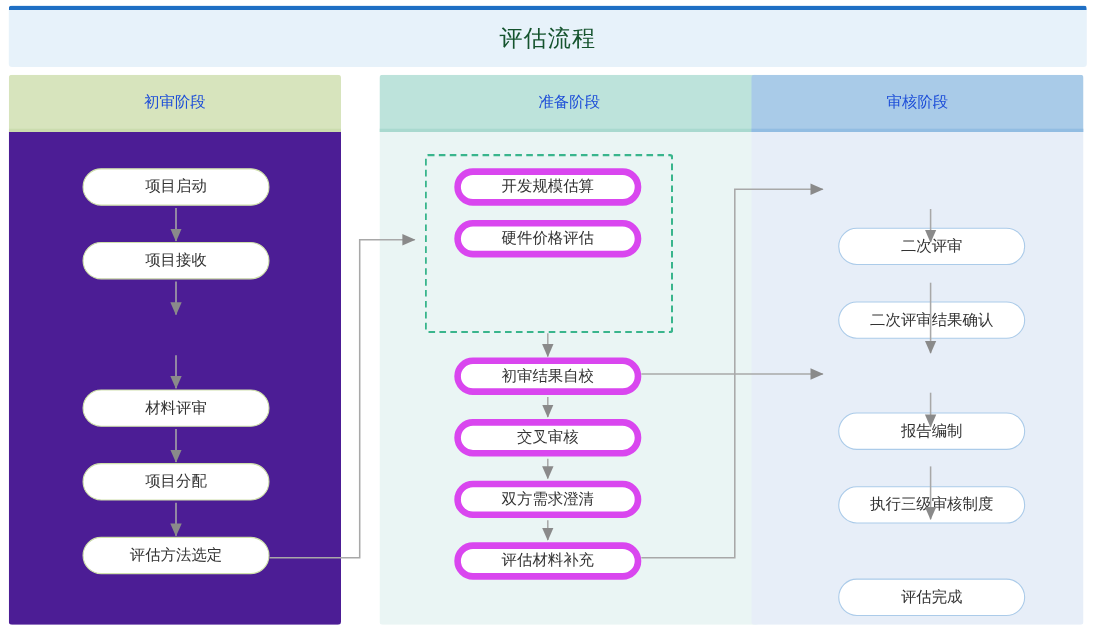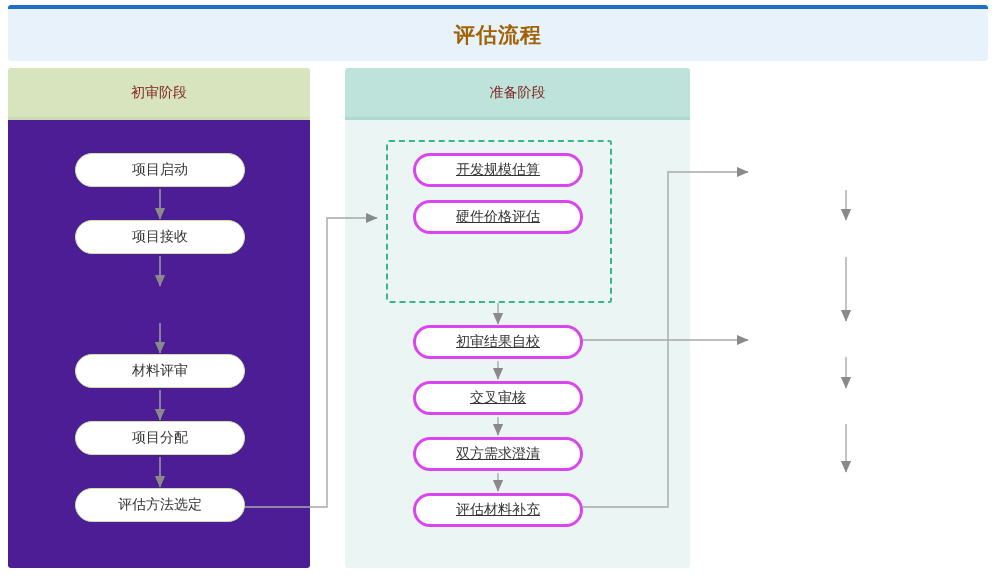--- a/index.html
+++ b/index.html
@@ -14,28 +14,28 @@
   
   .header{
     position:absolute;left:8px;top:5px;width:980px;height:56px;
     background:#e7f2fa;
     border-top:4px solid #1f6fc4;
     border-radius:3px;
     box-sizing:border-box;
     display:flex;align-items:center;justify-content:center;
   }
   .header-title{
-    font-size:21px;font-weight:bold;color:#a16207;letter-spacing:1px;
+    font-size:21px;font-weight:normal;color:#14532d;letter-spacing:1px;
   }
 
   
   .lane{position:absolute;top:68px;height:500px;border-radius:3px;overflow:hidden;}
   .lane-head{
     height:52px;display:flex;align-items:center;justify-content:center;
-    font-size:14px;color:#7f1d1d;box-sizing:border-box;
+    font-size:14px;color:#1d4ed8;box-sizing:border-box;
   }
   .lane-body{position:relative;height:448px;}
 
   .lane-1{left:8px;width:302px;}
   .lane-1 .lane-head{background:#d7e4bd;border-bottom:3px solid #cbdcae;}
   .lane-1 .lane-body{background:#4c1d95;}
 
   .lane-2{left:345px;width:345px;}
   .lane-2 .lane-head{background:#bde3db;border-bottom:3px solid #a9d9cf;}
   .lane-2 .lane-body{background:#eaf5f4;}
@@ -46,21 +46,21 @@
 
   
   .node{
     position:absolute;height:34px;width:170px;
     background:#ffffff;border-radius:17px;
     display:flex;align-items:center;justify-content:center;
     font-size:14px;color:#333333;
     box-sizing:border-box;white-space:nowrap;
   }
   .n-green{border:1px solid #cfe0ab;}
-  .n-teal {border:3px solid #d946ef;text-decoration:underline;}
+  .n-teal {border:6px solid #d946ef;}
   .n-blue {border:1px solid #abcbe9;}
 
   
   .dash-group{
     position:absolute;left:386px;top:140px;width:226px;height:163px;
     border:2px dashed #39b58c;border-radius:3px;box-sizing:border-box;
   }
 
   
   .wires{position:absolute;left:0;top:0;width:996px;height:576px;pointer-events:none;}
@@ -91,20 +91,30 @@
       <div class="node n-teal" style="left:68px;top:33px;">开发规模估算</div>
       <div class="node n-teal" style="left:68px;top:80px;">硬件价格评估</div>
 
       <div class="node n-teal" style="left:68px;top:205px;">初审结果自校</div>
       <div class="node n-teal" style="left:68px;top:261px;">交叉审核</div>
       <div class="node n-teal" style="left:68px;top:317px;">双方需求澄清</div>
       <div class="node n-teal" style="left:68px;top:373px;">评估材料补充</div>
     </div>
   </div>
 
+  <div class="lane lane-3">
+    <div class="lane-head">审核阶段</div>
+    <div class="lane-body">
+      <div class="node n-blue" style="left:79px;top:87px;">二次评审</div>
+      <div class="node n-blue" style="left:79px;top:154px;">二次评审结果确认</div>
+      <div class="node n-blue" style="left:79px;top:255px;">报告编制</div>
+      <div class="node n-blue" style="left:79px;top:322px;">执行三级审核制度</div>
+      <div class="node n-blue" style="left:79px;top:406px;">评估完成</div>
+    </div>
+  </div>
 
   <div class="dash-group"></div>
 
   <svg class="wires" viewBox="0 0 996 576">
     <defs>
       <marker id="ah" markerWidth="9" markerHeight="9" refX="8" refY="4.5" orient="auto">
         <path d="M0,0.8 L8.5,4.5 L0,8.2 z" fill="#8a8a8a"></path>
       </marker>
     </defs>
     <g stroke="#a8a8a8" stroke-width="1.4" fill="none" marker-end="url(#ah)">

